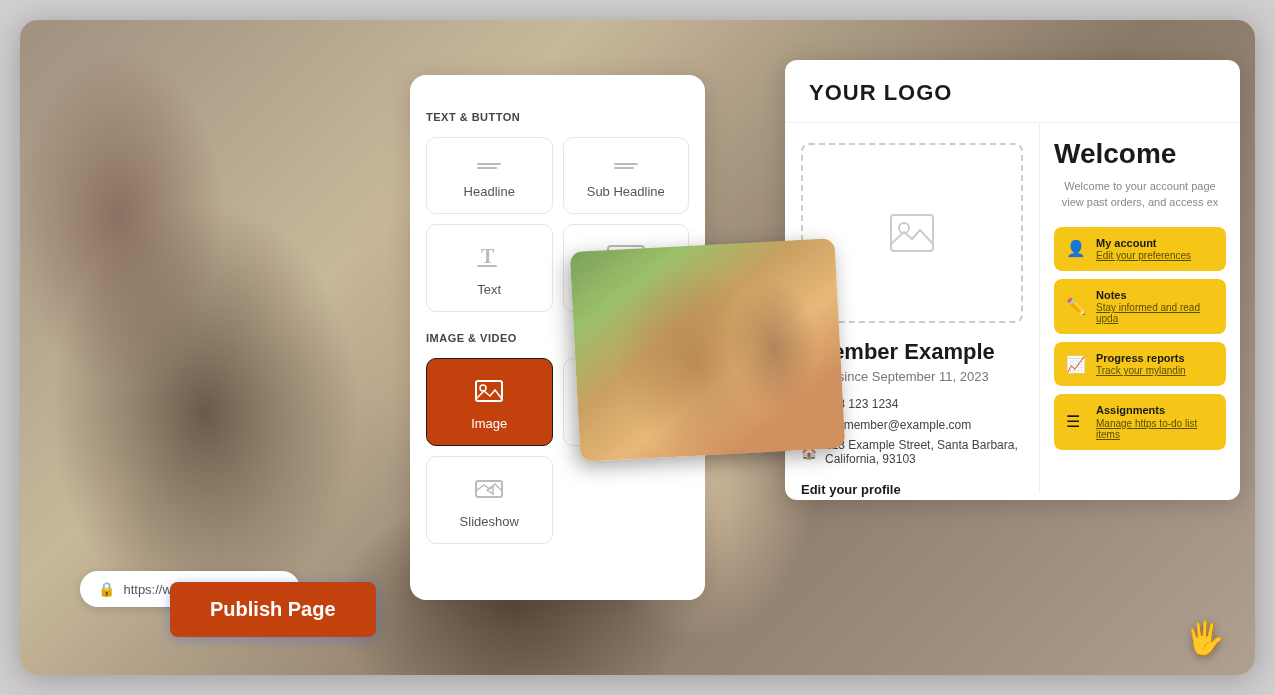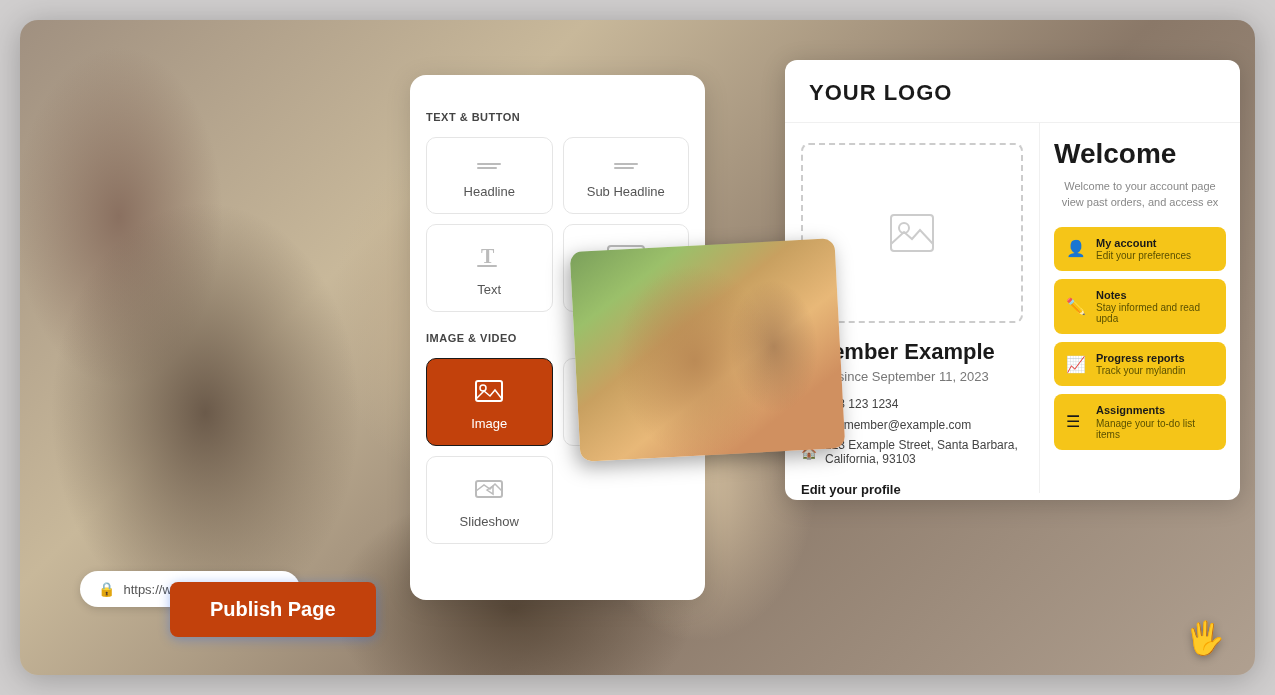--- a/index.html
+++ b/index.html
@@ -309,20 +309,21 @@
     .action-card-content {}
     .action-card-title {
       font-size: 11px;
       font-weight: 800;
       color: #1a1a1a;
       line-height: 1.2;
     }
     .action-card-subtitle {
       font-size: 10px;
       color: #5a5000;
+      text-decoration: underline;
     }
   </style>
 </head>
 <body>
 
 <div class="outer-frame">
 
   <div class="bg-photo">
     <div class="bg-people"></div>
   </div>
@@ -484,20 +485,20 @@
           <div class="action-card-content">
             <div class="action-card-title">Progress reports</div>
             <div class="action-card-subtitle">Track your mylandin</div>
           </div>
         </div>
 
         <div class="action-card">
           <span class="action-card-icon">☰</span>
           <div class="action-card-content">
             <div class="action-card-title">Assignments</div>
-            <div class="action-card-subtitle">Manage your to-do list items</div>
+            <div class="action-card-subtitle">Manage https to-do list items</div>
           </div>
         </div>
       </div>
     </div>
   </div>
 
 </div>
 
 </body></html>

